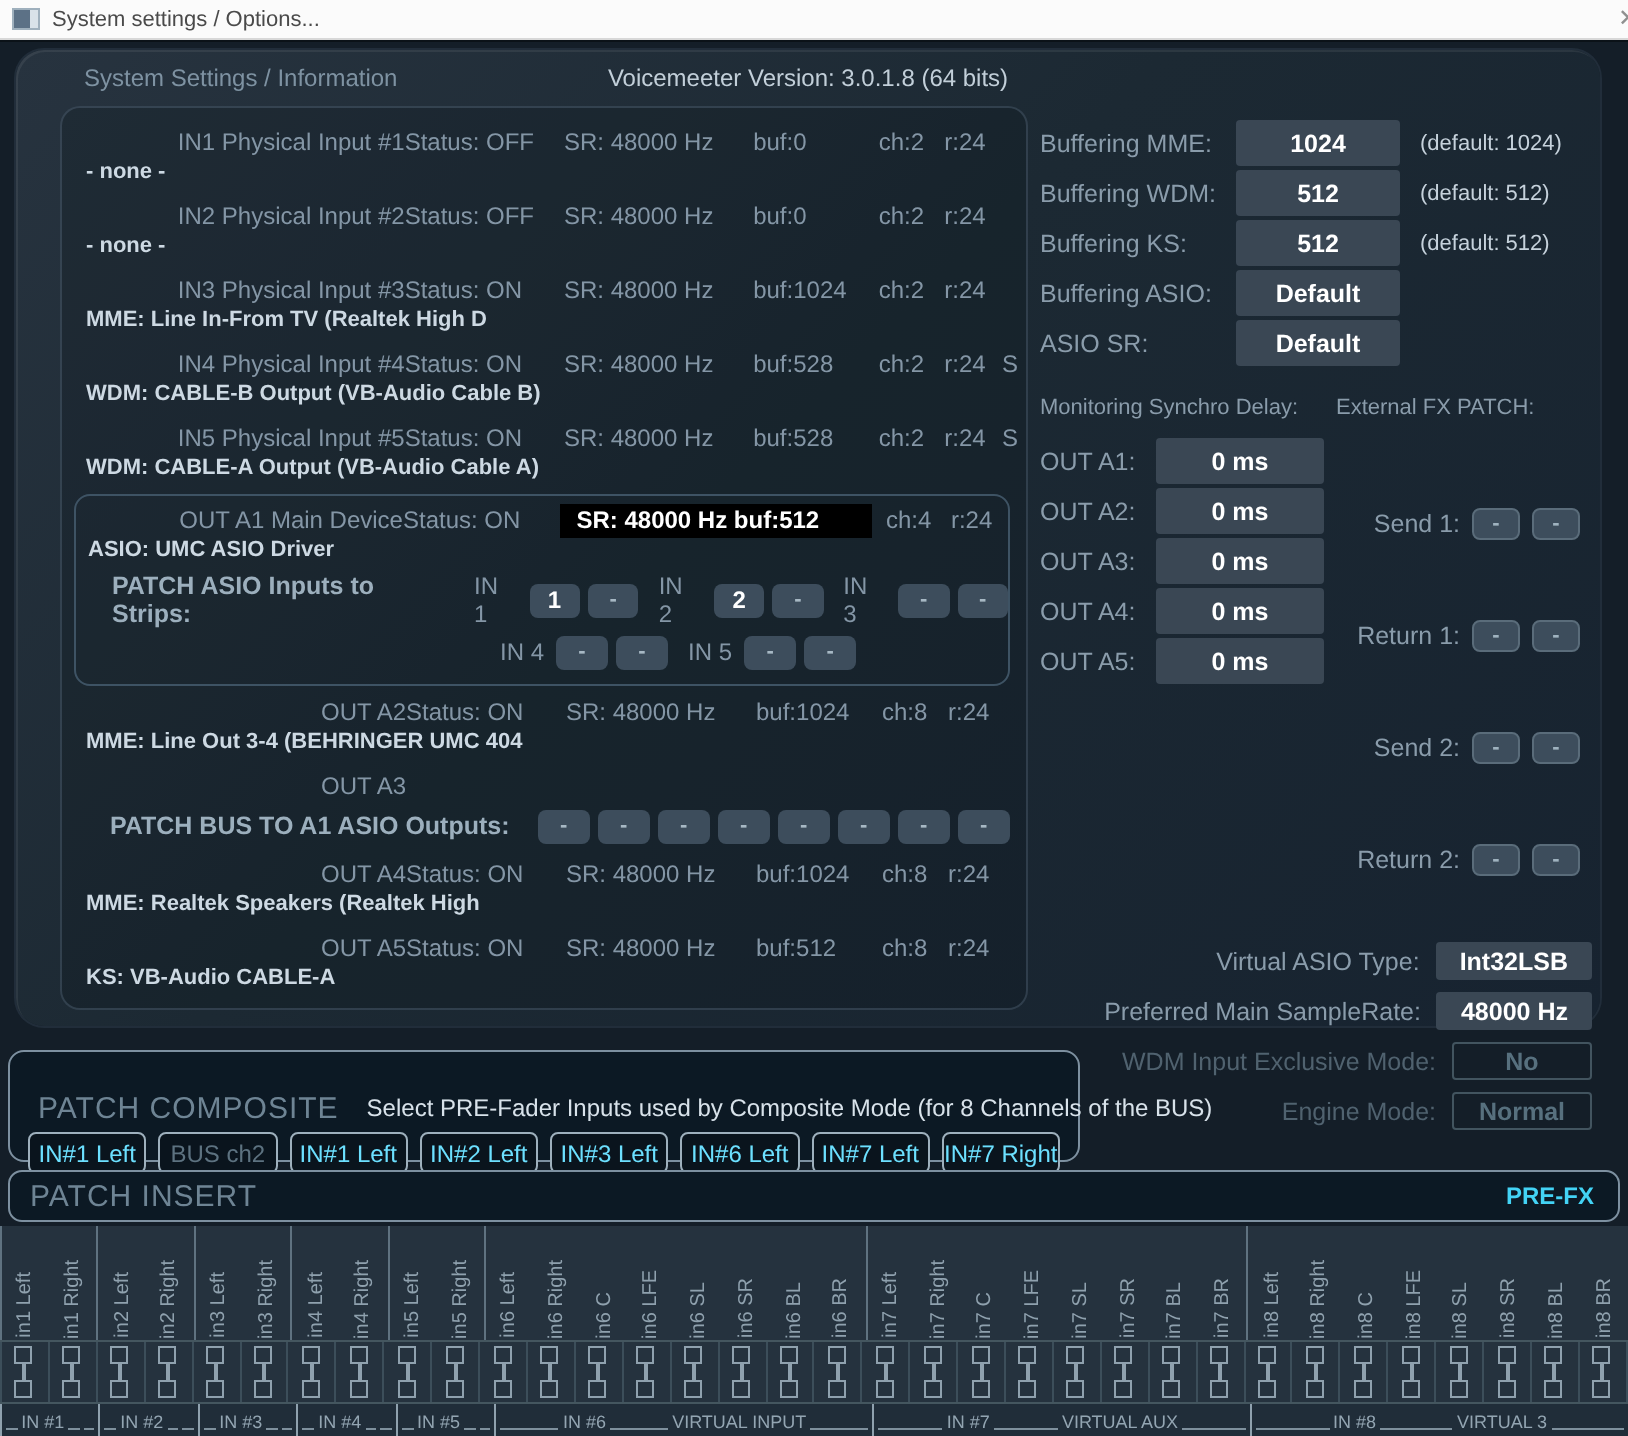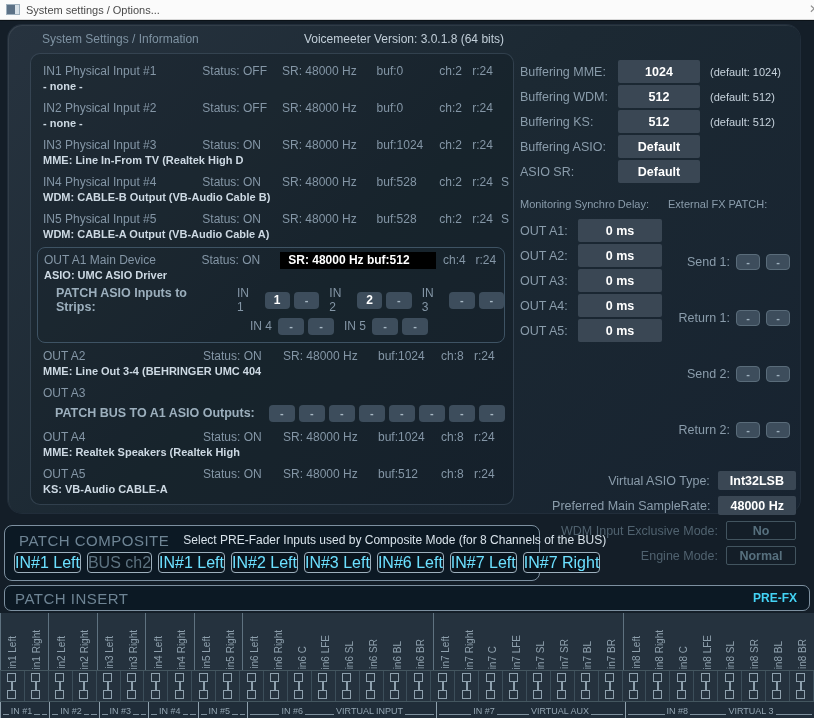--- a/index.html
+++ b/index.html
@@ -20,21 +20,21 @@
     background:linear-gradient(135deg,#27333f 0%, #1c2933 45%, #172330 100%);
     box-shadow:inset 1px 1px 0 rgba(255,255,255,.07), 0 0 0 1px rgba(70,90,110,.25); }
 
   .panel-head { position:absolute; top:7px; left:0; width:100%; height:18px; }
   .ph-title { position:absolute; left:34px; font-size:12px; color:#7e92a2; }
   .ph-version { position:absolute; left:0; width:100%; text-align:center; font-size:12px; color:#c2cfd9; }
 
   
   .device-panel { position:absolute; left:22px; top:28px; width:484px; height:452px; border:1px solid rgba(96,118,138,.35); border-radius:10px; background:rgba(8,16,24,.22); padding:8px 0 0 12px; }
   .drow { display:flex; align-items:center; height:18px; font-size:12px; color:#8496a6; white-space:nowrap; }
-  .c-name { width:160px; } .c-status { width:80px; } .c-sr { width:95px; } .c-buf { width:63px; } .c-ch { width:33px; } .c-r { width:29px; } .c-s { width:12px; }
+  .c-name { width:160px;text-align:right; } .c-status { width:80px; } .c-sr { width:95px; } .c-buf { width:63px; } .c-ch { width:33px; } .c-r { width:29px; } .c-s { width:12px; }
   .dsub { font-size:11px; font-weight:bold; color:#cdd9e3; height:16px; margin-bottom:3px; white-space:nowrap; }
   .hl { background:#000; color:#fff; font-weight:bold; font-size:12px; padding:1px 8px 2px 8px; width:158px; margin-right:0px; }
   .a1block { border:1px solid #3e5364; border-radius:8px; margin:2px 8px 4px -6px; padding:3px 0 5px 6px; }
   .strips { display:flex; align-items:center; margin-top:4px; height:22px; }
   .patch-label { font-size:12.5px; font-weight:bold; color:#9cafbd; margin-left:12px; }
   .pair { display:flex; align-items:center; gap:4px; margin-left:10px; font-size:12px; color:#8496a6; }
   .pair .pname { margin-right:2px; }
   .pbtn { width:26px; height:17px; border:none; border-radius:4px; background:#3d4d5c; color:#a7b8c4; font-size:11px; font-weight:bold; line-height:15px; cursor:pointer; }
   .pbtn.set { color:#fff; font-size:12px; }
   .row2 { margin-left:196px; }
@@ -57,26 +57,26 @@
   .fx-label { width:62px; text-align:right; font-size:12.5px; color:#8a9cab; margin-right:6px; }
   .dash-btn { width:24px; height:16px; margin-right:6px; background:#3d4d5c; border:1px solid #5a6c7a; border-radius:4px; color:#9fb2bf; font-size:11px; font-weight:bold; line-height:12px; cursor:pointer; }
   .settings { margin-top:26px; }
   .set-row { display:flex; align-items:center; justify-content:flex-end; height:25px; }
   .set-label { font-size:12.5px; color:#8a9cab; margin-right:8px; }
   .set-box { min-width:70px; padding:0 12px; height:19px; background:#3a4754; border:none; border-radius:2px; color:#fff; font-weight:bold; font-size:12.5px; text-align:center; cursor:pointer; font-family:"Liberation Sans",sans-serif; }
   .set-row.dim .set-label { color:#50626f; }
   .set-row.dim .set-box { background:transparent; border:1px solid #42545f; color:#57707e; }
 
   
-  .composite { position:absolute; left:4px; top:504px; width:536px; height:56px; border:1px solid #7d90a0; border-radius:8px; background:#0c1924; padding:2px 4px; }
+  .composite { position:absolute; left:4px; top:504px; width:536px; height:56px; border:1px solid #7d90a0; border-radius:8px; background:#0c1924; padding:16px 4px; }
   .comp-head { display:flex; align-items:center; height:24px; }
   .sec-title { font-size:15px; color:#6e8494; letter-spacing:.5px; margin-left:10px; white-space:nowrap; }
   .sec-sub { font-size:12px; color:#d8e2ea; margin-left:14px; white-space:nowrap; }
   .comp-btns { display:flex; padding:0 2px; }
-  .comp-btn { flex:1; height:21px; margin:0 3px; background:#0a141d; border:1px solid #9eb0bd; border-radius:4px; color:#6ce0ff; font-size:16px; cursor:pointer; font-family:"Liberation Sans",sans-serif; white-space:nowrap; }
+  .comp-btn { flex:1; height:21px; margin:0 3px; background:#0a141d; border:1px solid #9eb0bd; border-radius:4px; color:#6ce0ff; font-size:12px; cursor:pointer; font-family:"Liberation Sans",sans-serif; white-space:nowrap; }
   .comp-btn.dim { color:#5d7280; }
 
   
   .insert-head { position:absolute; left:4px; top:564px; width:806px; height:26px; border:1px solid #7d90a0; border-radius:7px; background:#0c1924; display:flex; align-items:center; }
   .prefx { margin-left:auto; margin-right:12px; font-size:12px; font-weight:bold; color:#43d3f5; }
 
   .chan-area { position:absolute; left:0; top:592px; width:814px; height:106px; background:#25323e; }
   .ch-labels { display:flex; height:57px; }
   .ch-label-cell { flex:1; display:flex; align-items:flex-end; justify-content:center; overflow:hidden; padding-bottom:1px; }
   .ch-label-cell.grp-start { border-left:1px solid #5f7280; }

